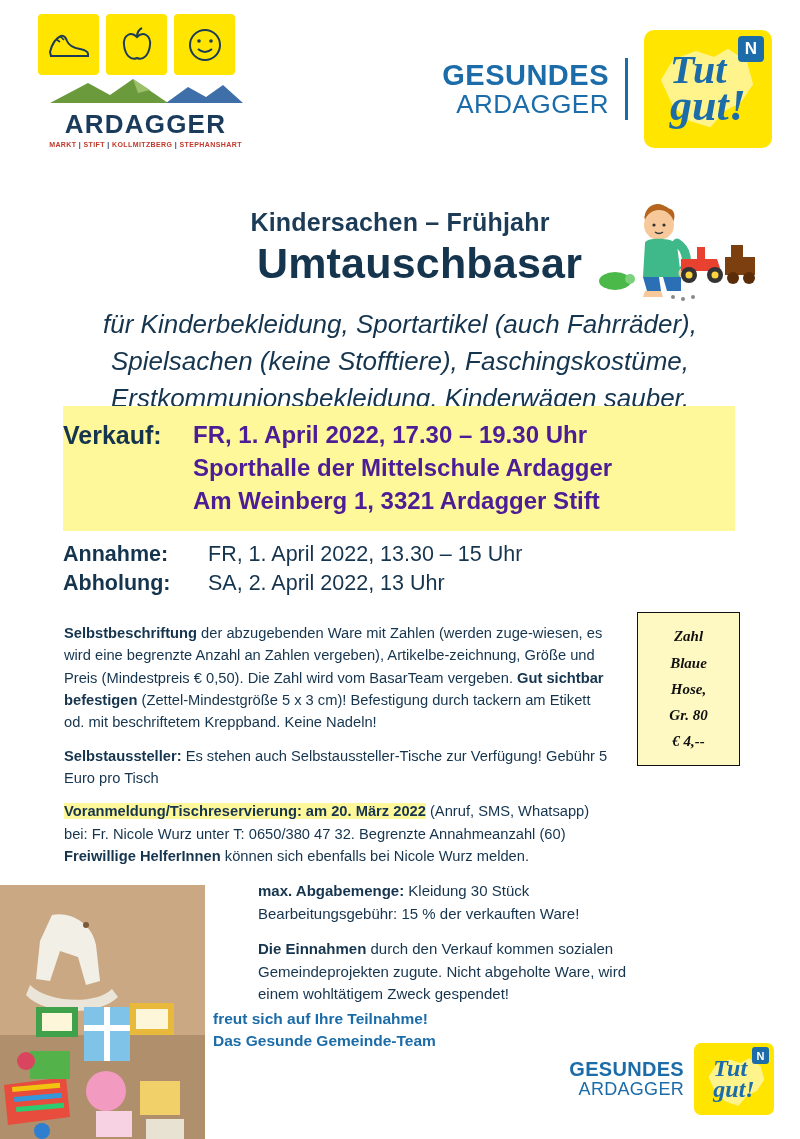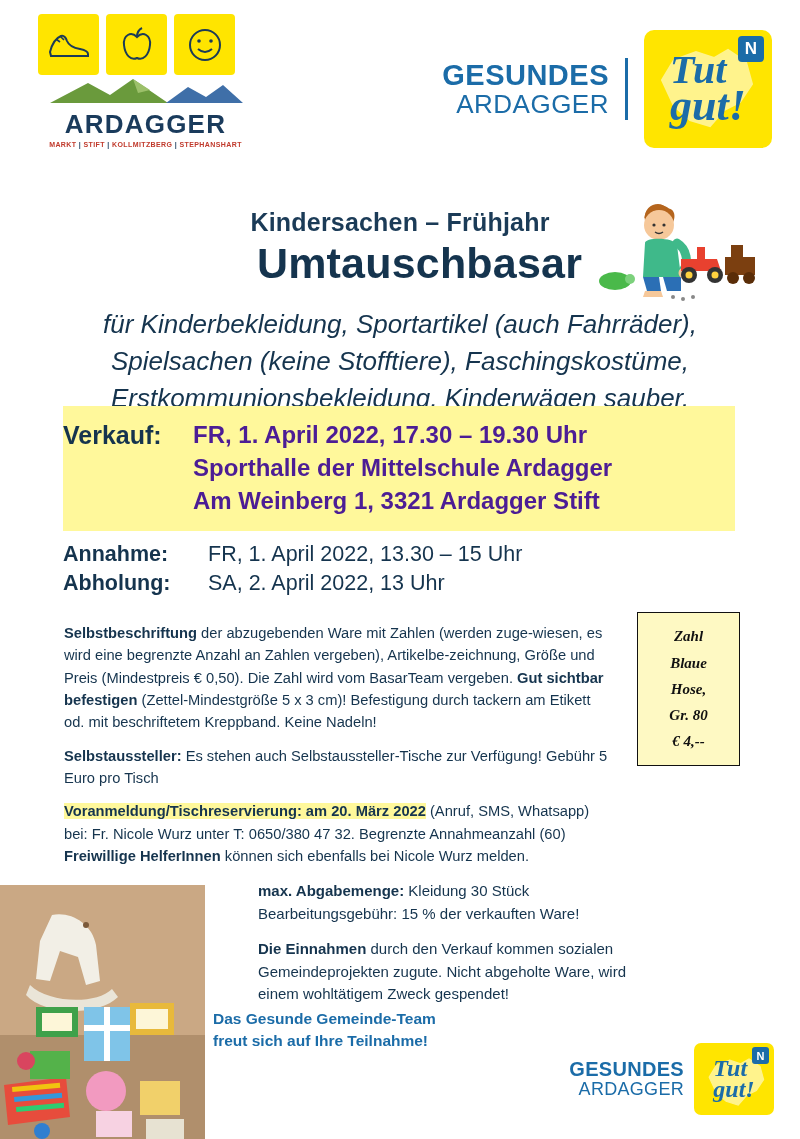--- a/index.html
+++ b/index.html
@@ -279,22 +279,22 @@
     <div class="blk">
       <strong>max. Abgabemenge:</strong><span style="white-space:pre-line"> Kleidung 30 Stück
 Bearbeitungsgebühr: 15 % der verkauften Ware!</span>
     </div>
     <div class="blk">
       <strong>Die Einnahmen</strong><span> durch den Verkauf kommen sozialen Gemeindeprojekten zugute. Nicht abgeholte Ware, wird einem wohltätigem Zweck gespendet!</span>
     </div>
   </div>
 
   <div class="team">
+    <div>freut sich auf Ihre Teilnahme!</div>
     <div>Das Gesunde Gemeinde-Team</div>
-    <div>freut sich auf Ihre Teilnahme!</div>
   </div>
 
   <div class="photo">
     <svg width="205" height="254" viewBox="0 0 205 254">
       <rect x="0" y="0" width="205" height="254" fill="#caa884"></rect>
       <rect x="0" y="150" width="205" height="104" fill="#b08f6c"></rect>
 
       <path d="M52 30 C70 26, 92 38, 96 60 L100 96 L86 100 L78 72 L60 66 L50 96 L36 94 L40 56 Z" fill="#f2efe6"></path>
       <path d="M30 100 C48 118, 96 120, 112 104 L118 112 C98 132, 44 130, 26 110 Z" fill="#eae5d8"></path>
       <circle cx="86" cy="40" r="3" fill="#7b5a3a"></circle>

